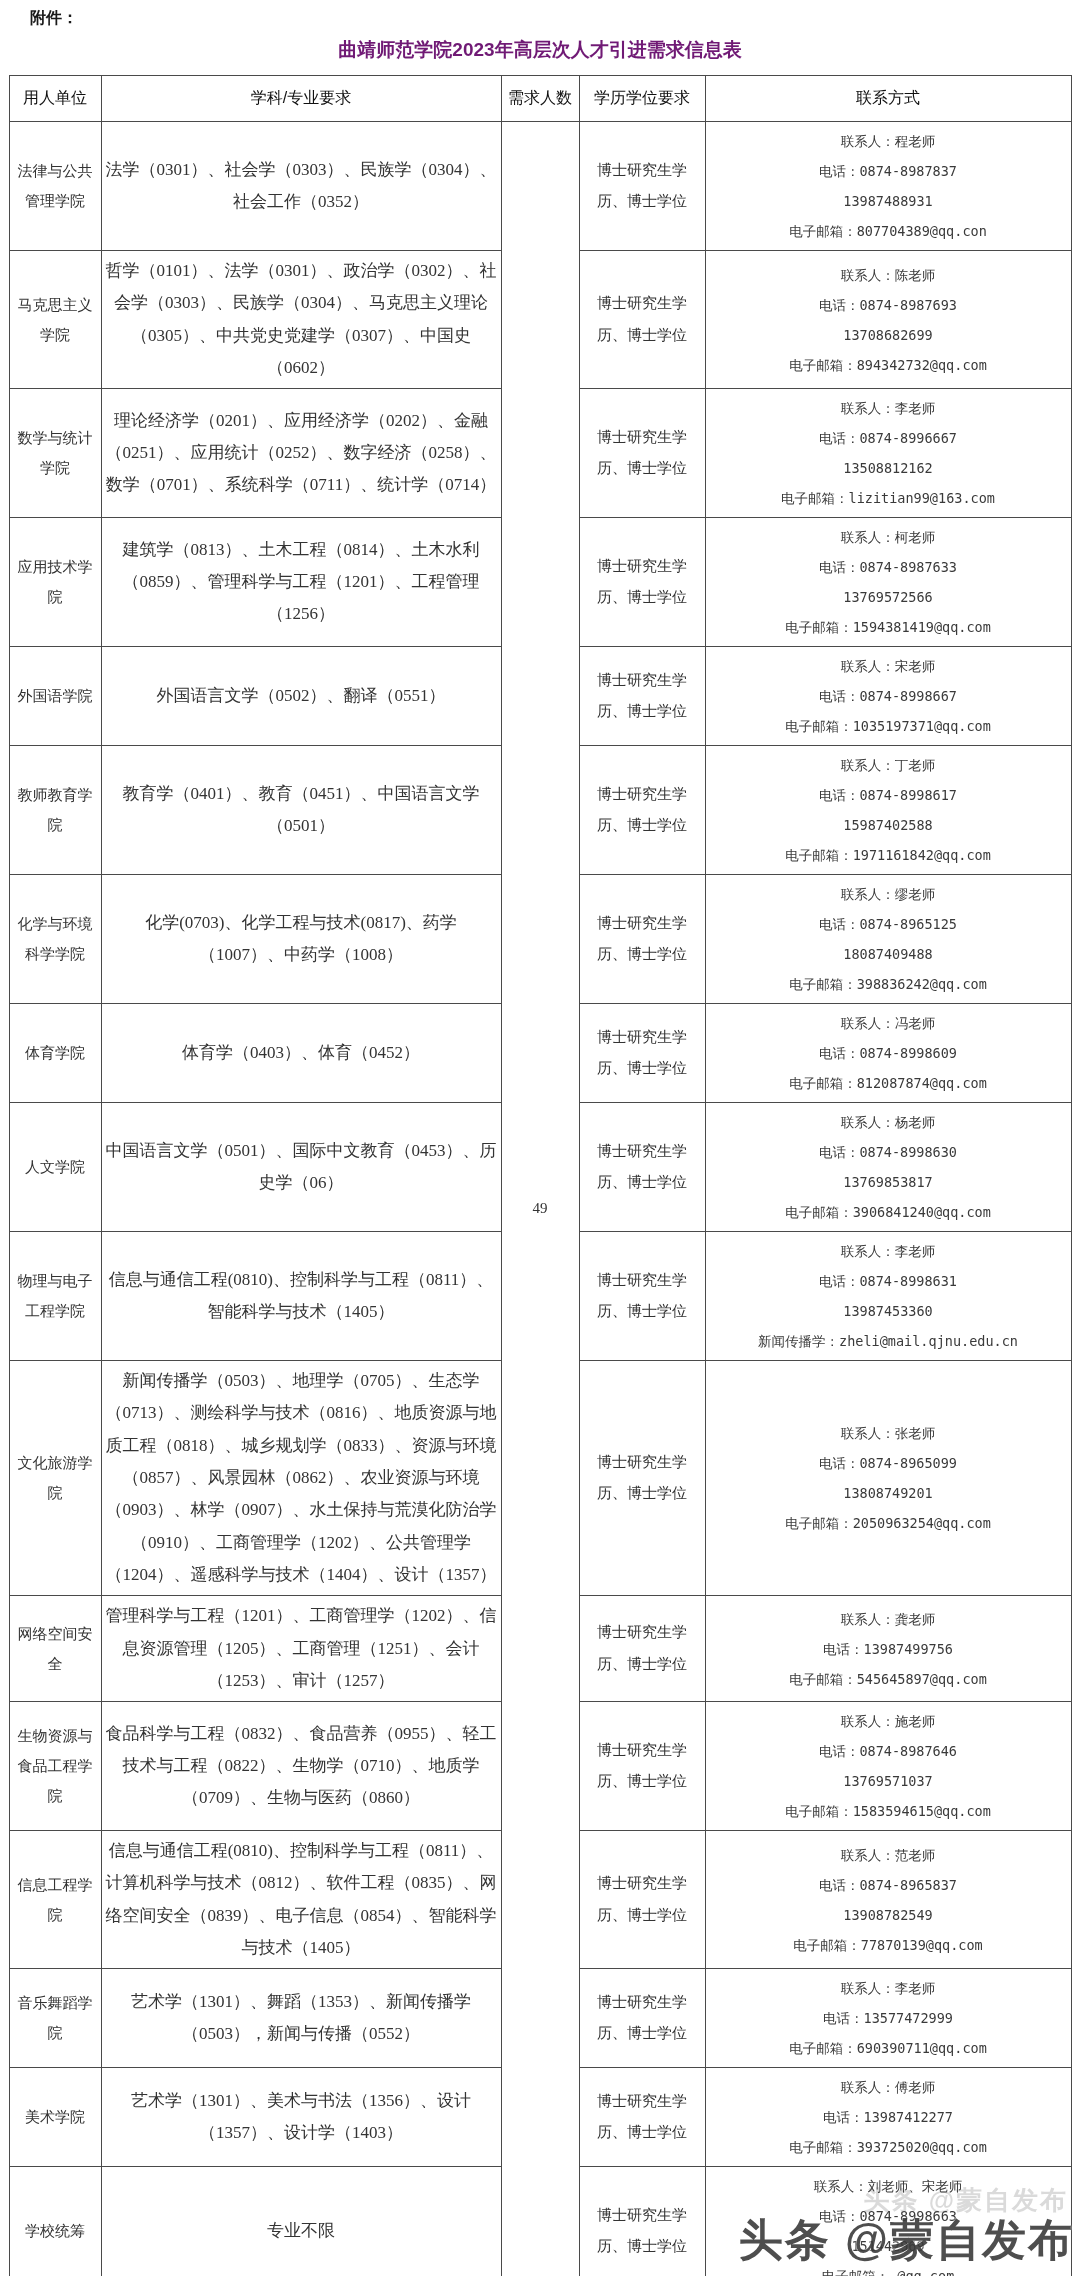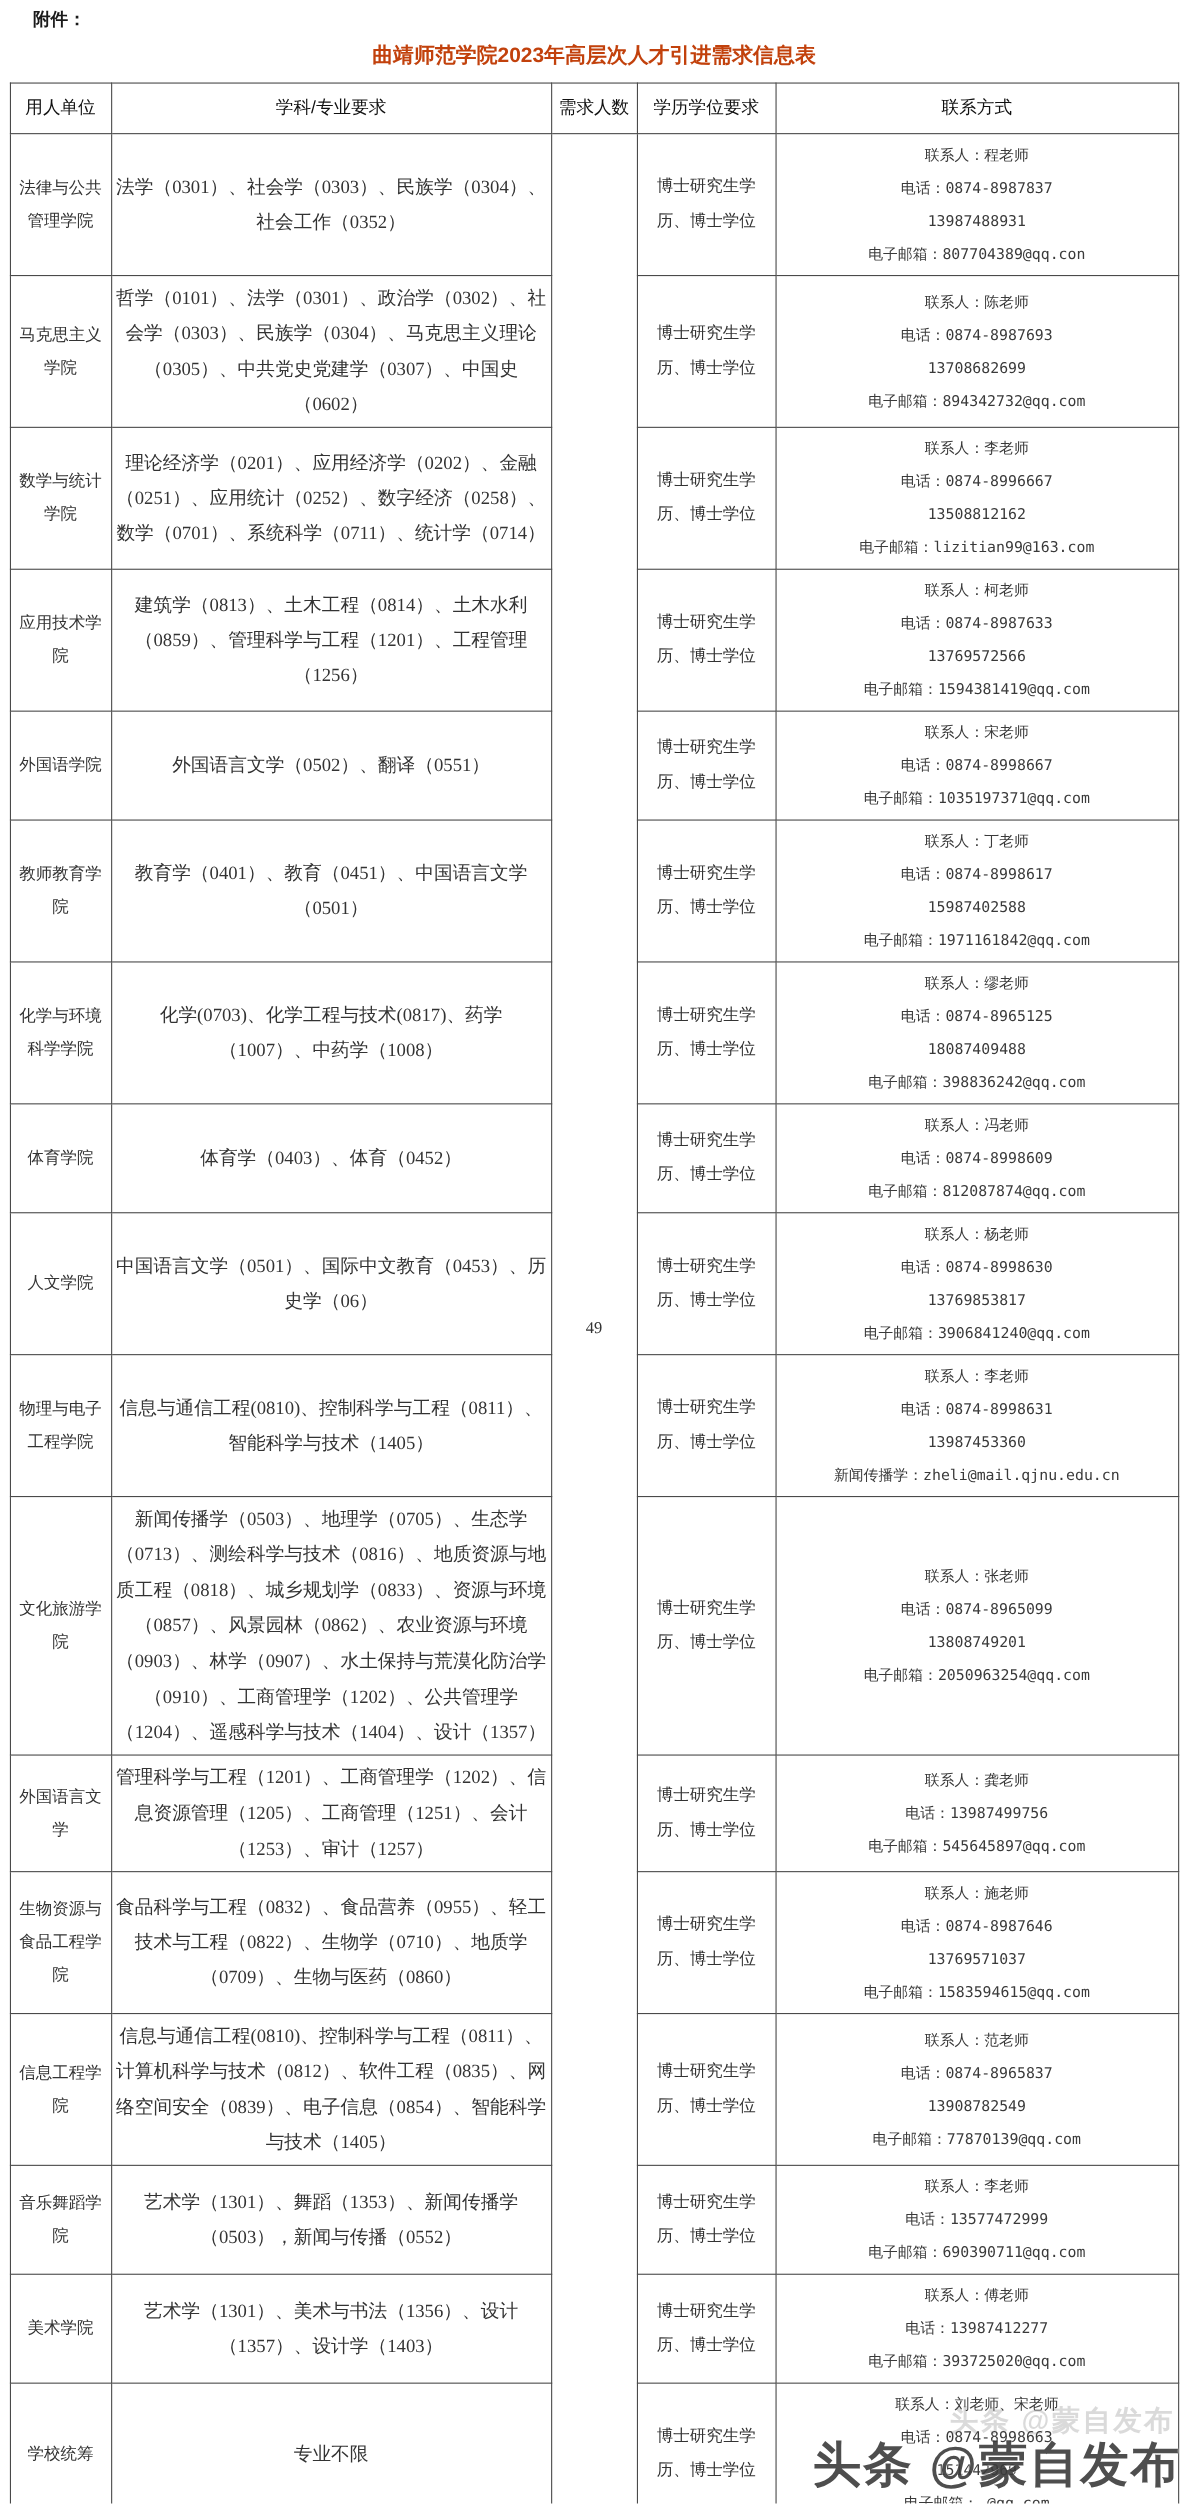--- a/index.html
+++ b/index.html
@@ -11,21 +11,21 @@
     color:#2f2f2f;
     -webkit-font-smoothing:antialiased;
   }
   .attachment {
     font-family:"Liberation Sans","DejaVu Sans",sans-serif;
     font-weight:bold; font-size:16px; color:#1a1a1a;
     padding:8px 0 0 30px;
   }
   .title {
     font-family:"Liberation Sans","DejaVu Sans",sans-serif;
-    font-weight:bold; font-size:19px; color:#c2410c;
+    font-weight:bold; font-size:19px; color:#701a75;
     text-align:center; margin:8px 0 12px 0;
   }
   table.demand {
     border-collapse:collapse; margin:0 auto; width:1062px;
     table-layout:fixed;
   }
   table.demand th, table.demand td {
     border:1px solid #4a4a4a; vertical-align:middle; text-align:center;
     padding:4px 4px; overflow:hidden;
   }
@@ -197,21 +197,21 @@
         <td class="majors-cell">新闻传播学（0503）、地理学（0705）、生态学（0713）、测绘科学与技术（0816）、地质资源与地质工程（0818）、城乡规划学（0833）、资源与环境（0857）、风景园林（0862）、农业资源与环境（0903）、林学（0907）、水土保持与荒漠化防治学（0910）、工商管理学（1202）、公共管理学（1204）、遥感科学与技术（1404）、设计（1357）</td>
         <td class="degree-cell">博士研究生学历、博士学位</td>
         <td class="contact-cell">
           <div class="contact-line">联系人：张老师</div>
           <div class="contact-line">电话：0874-8965099</div>
           <div class="contact-line">13808749201</div>
           <div class="contact-line">电子邮箱：2050963254@qq.com</div>
         </td>
       </tr>
       <tr>
-        <td class="unit-cell">外国语言文学</td>
+        <td class="unit-cell">网络空间安全</td>
         <td class="majors-cell">管理科学与工程（1201）、工商管理学（1202）、信息资源管理（1205）、工商管理（1251）、会计（1253）、审计（1257）</td>
         <td class="degree-cell">博士研究生学历、博士学位</td>
         <td class="contact-cell">
           <div class="contact-line">联系人：龚老师</div>
           <div class="contact-line">电话：13987499756</div>
           <div class="contact-line">电子邮箱：545645897@qq.com</div>
         </td>
       </tr>
       <tr>
         <td class="unit-cell">生物资源与食品工程学院</td>

